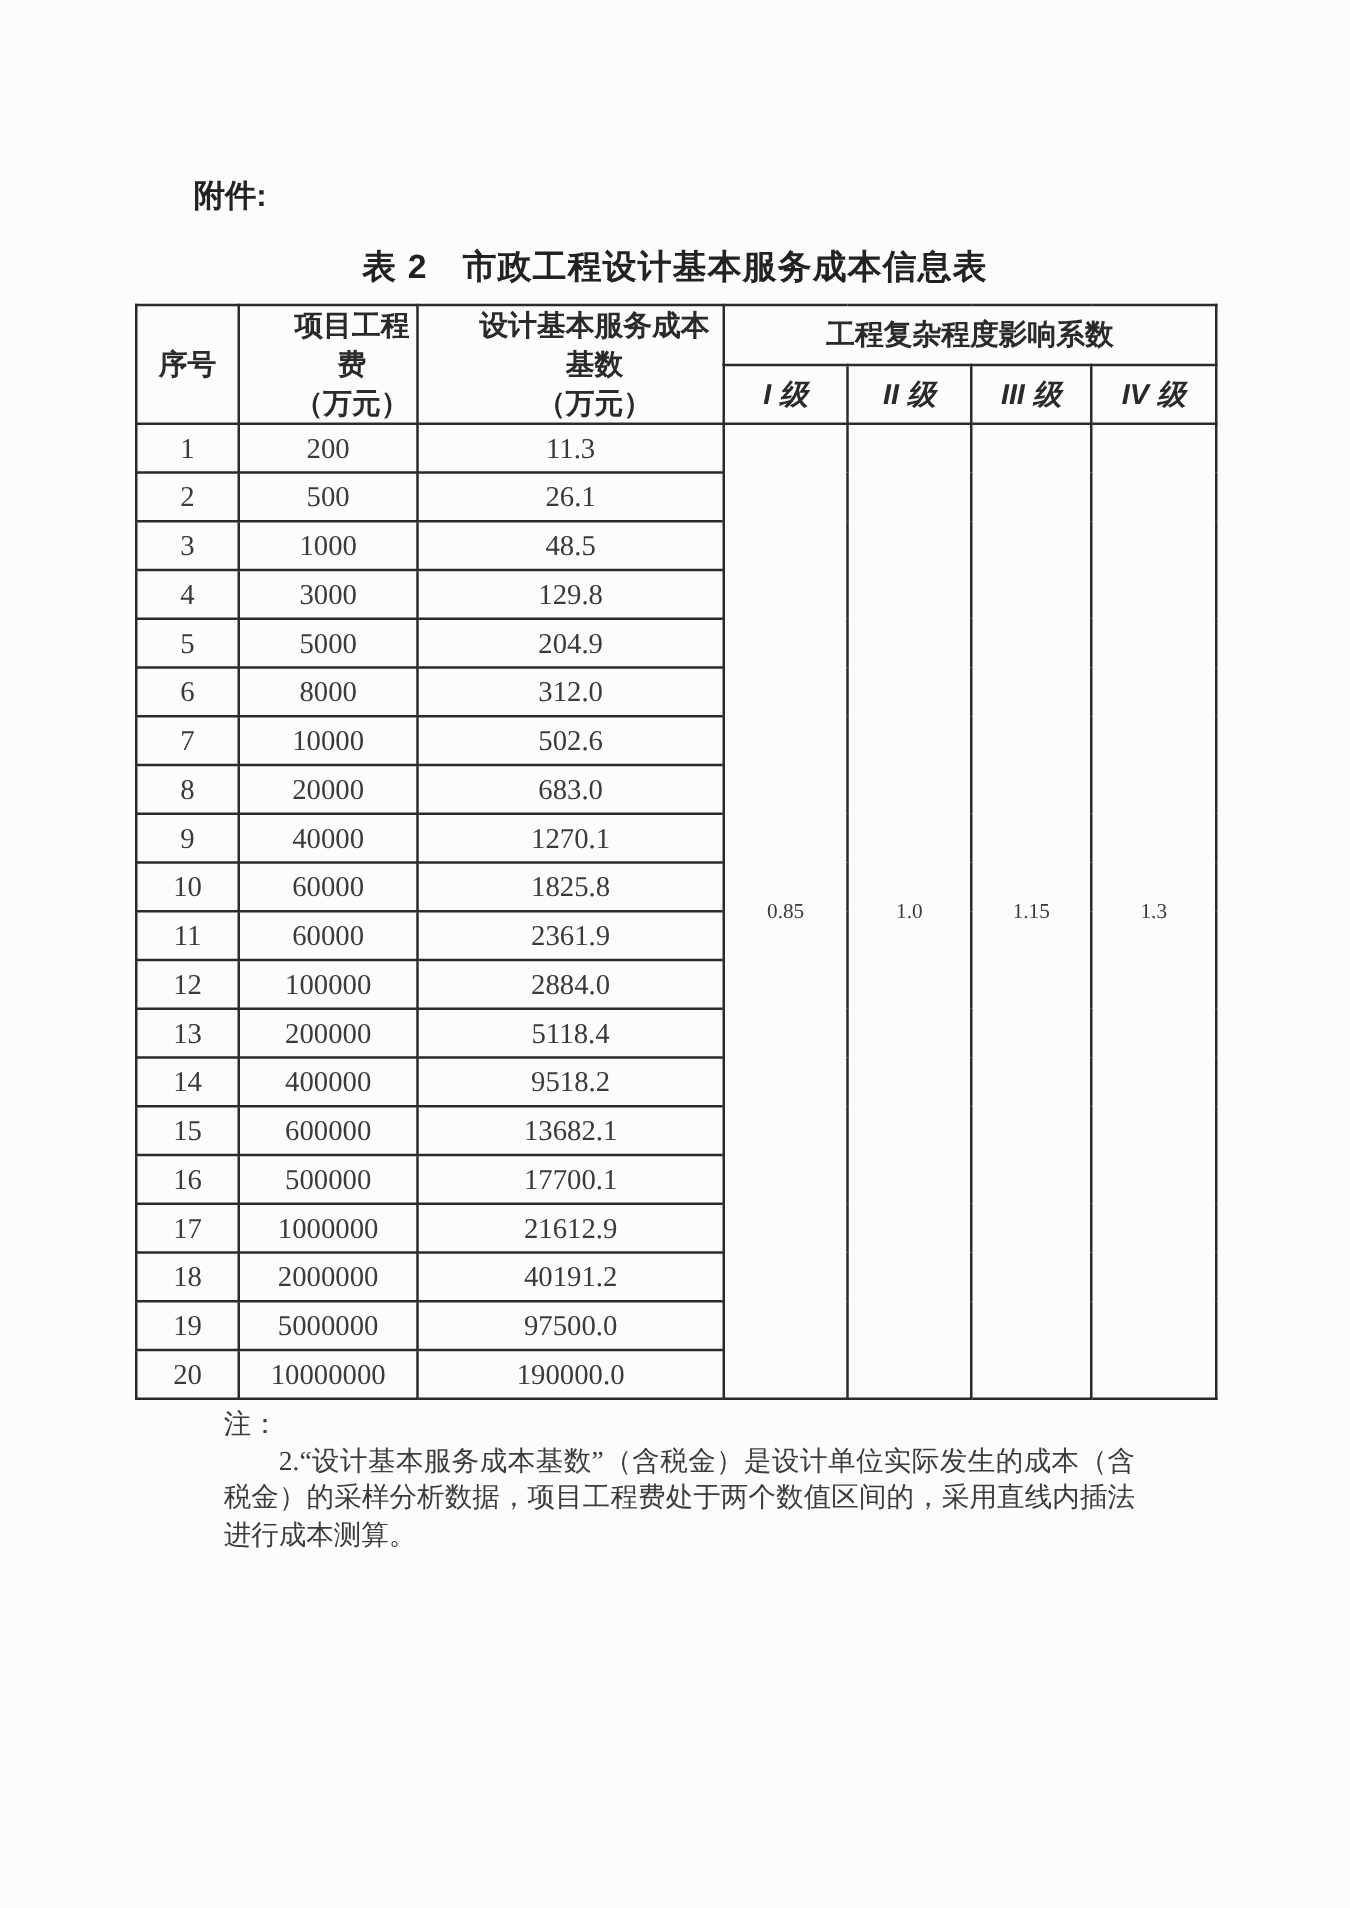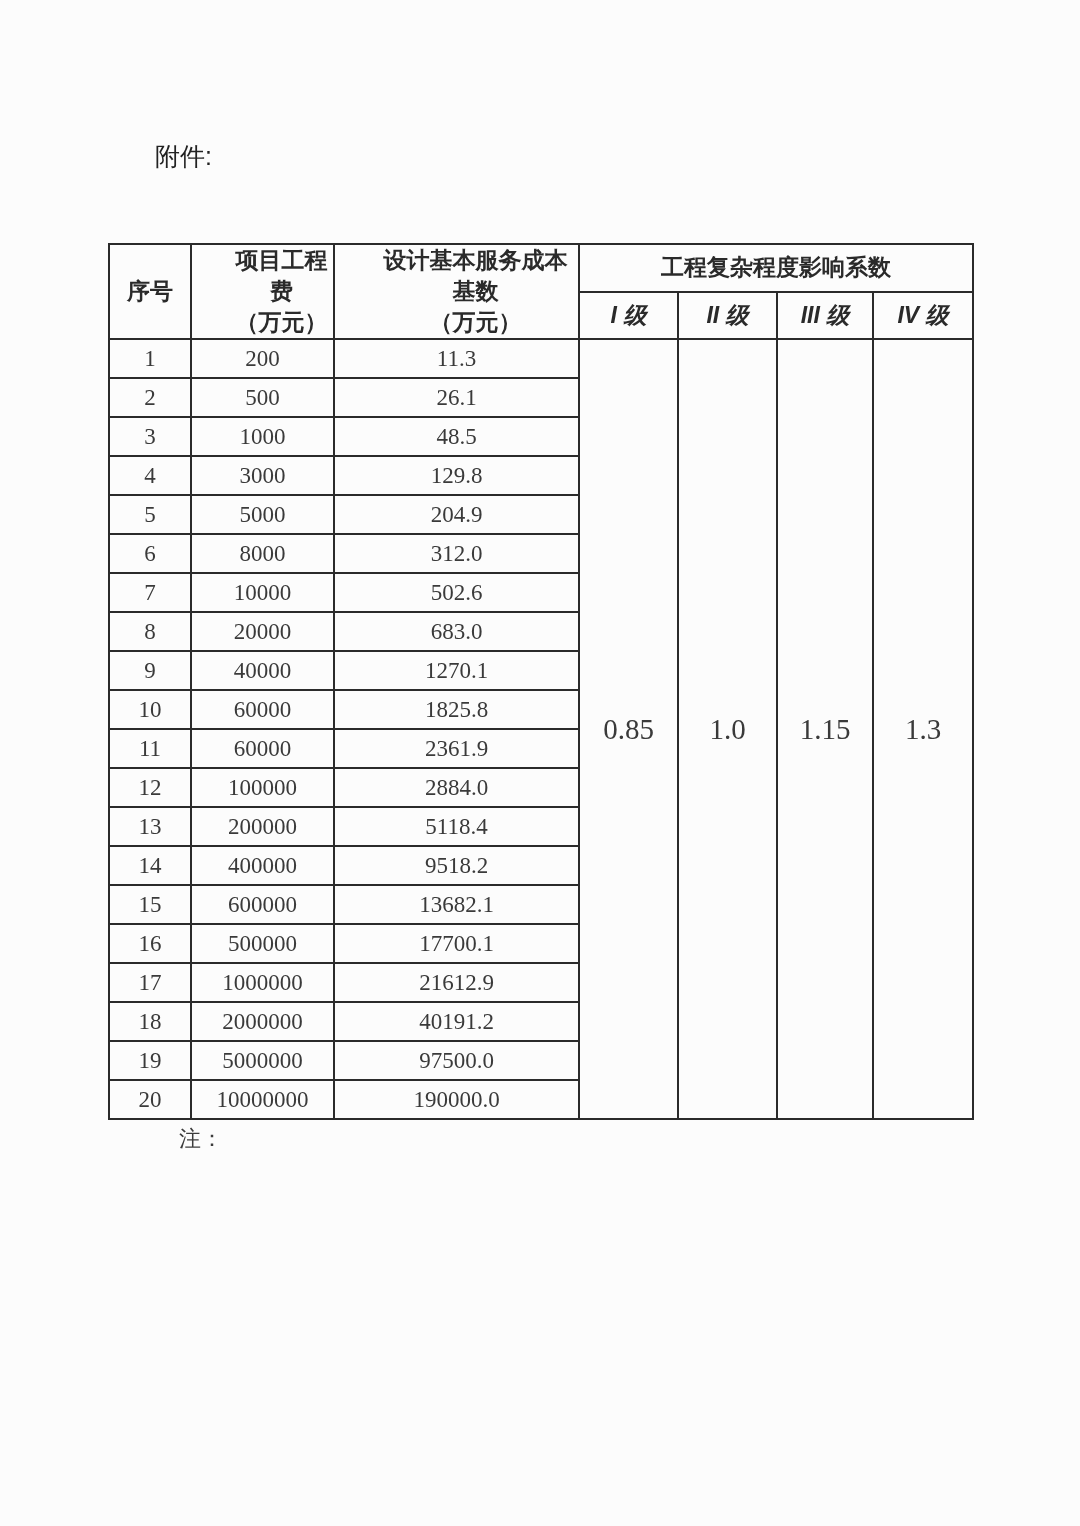--- a/index.html
+++ b/index.html
@@ -10,21 +10,21 @@
     color:#333333;
   }
   .page {
     position:relative;
     width:1080px; height:1526px;
     background:#fcfcfc;
     overflow:hidden;
   }
   .attachment {
     position:absolute; left:155px; top:140px;
-    font-size:25px; font-weight:400;
+    font-size:25px; font-weight:700;
     font-family:"Liberation Sans","DejaVu Sans",sans-serif;
     color:#222222;
   }
   .title {
     position:absolute; left:108px; top:195px; width:864px;
     text-align:center;
     font-size:27px; font-weight:700; letter-spacing:1px;
     font-family:"Liberation Sans","DejaVu Sans",sans-serif;
     color:#222222;
   }
@@ -47,37 +47,38 @@
     color:#2a2a2a;
   }
   .cost-table th.pre { white-space:pre-line; line-height:31px;padding-left:40px; }
   .cost-table th.group { height:30px; }
   .cost-table tr.grade-row th { height:33px;font-style:italic; }
   .cost-table tbody td {
     height:39px;
     font-size:23px;
     color:#3a3a3a;
   }
-  .cost-table td.coef { font-size:29px; }
+  .cost-table td.coef { font-size:17px; }
   .notes {
     position:absolute; left:179px; top:1124px; width:729px;
     font-size:22px; line-height:29.5px;
     text-align:justify;
     color:#3c3c3c;
   }
   .notes .notes-label { text-align:left; }
   .notes p.note { text-indent:2em; margin:0; }
 </style>
 </head>
 <body>
 
 <div class="page">
 
   <div class="attachment">附件:</div>
 
+  <div class="title">表 2　市政工程设计基本服务成本信息表</div>
 
   <table class="cost-table">
     <colgroup>
       <col style="width:82px">
       <col style="width:143px">
       <col style="width:245px">
       <col style="width:99px">
       <col style="width:99px">
       <col style="width:96px">
       <col style="width:100px">
@@ -201,15 +202,16 @@
         <tr>
           <td>20</td>
           <td>10000000</td>
           <td>190000.0</td>
         </tr>
       </tbody>
   </table>
 
   <div class="notes">
     <div class="notes-label">注：</div>
+    <p class="note">2.“设计基本服务成本基数”（含税金）是设计单位实际发生的成本（含税金）的采样分析数据，项目工程费处于两个数值区间的，采用直线内插法进行成本测算。</p>
   </div>
 
 </div>
 
 </body></html>

